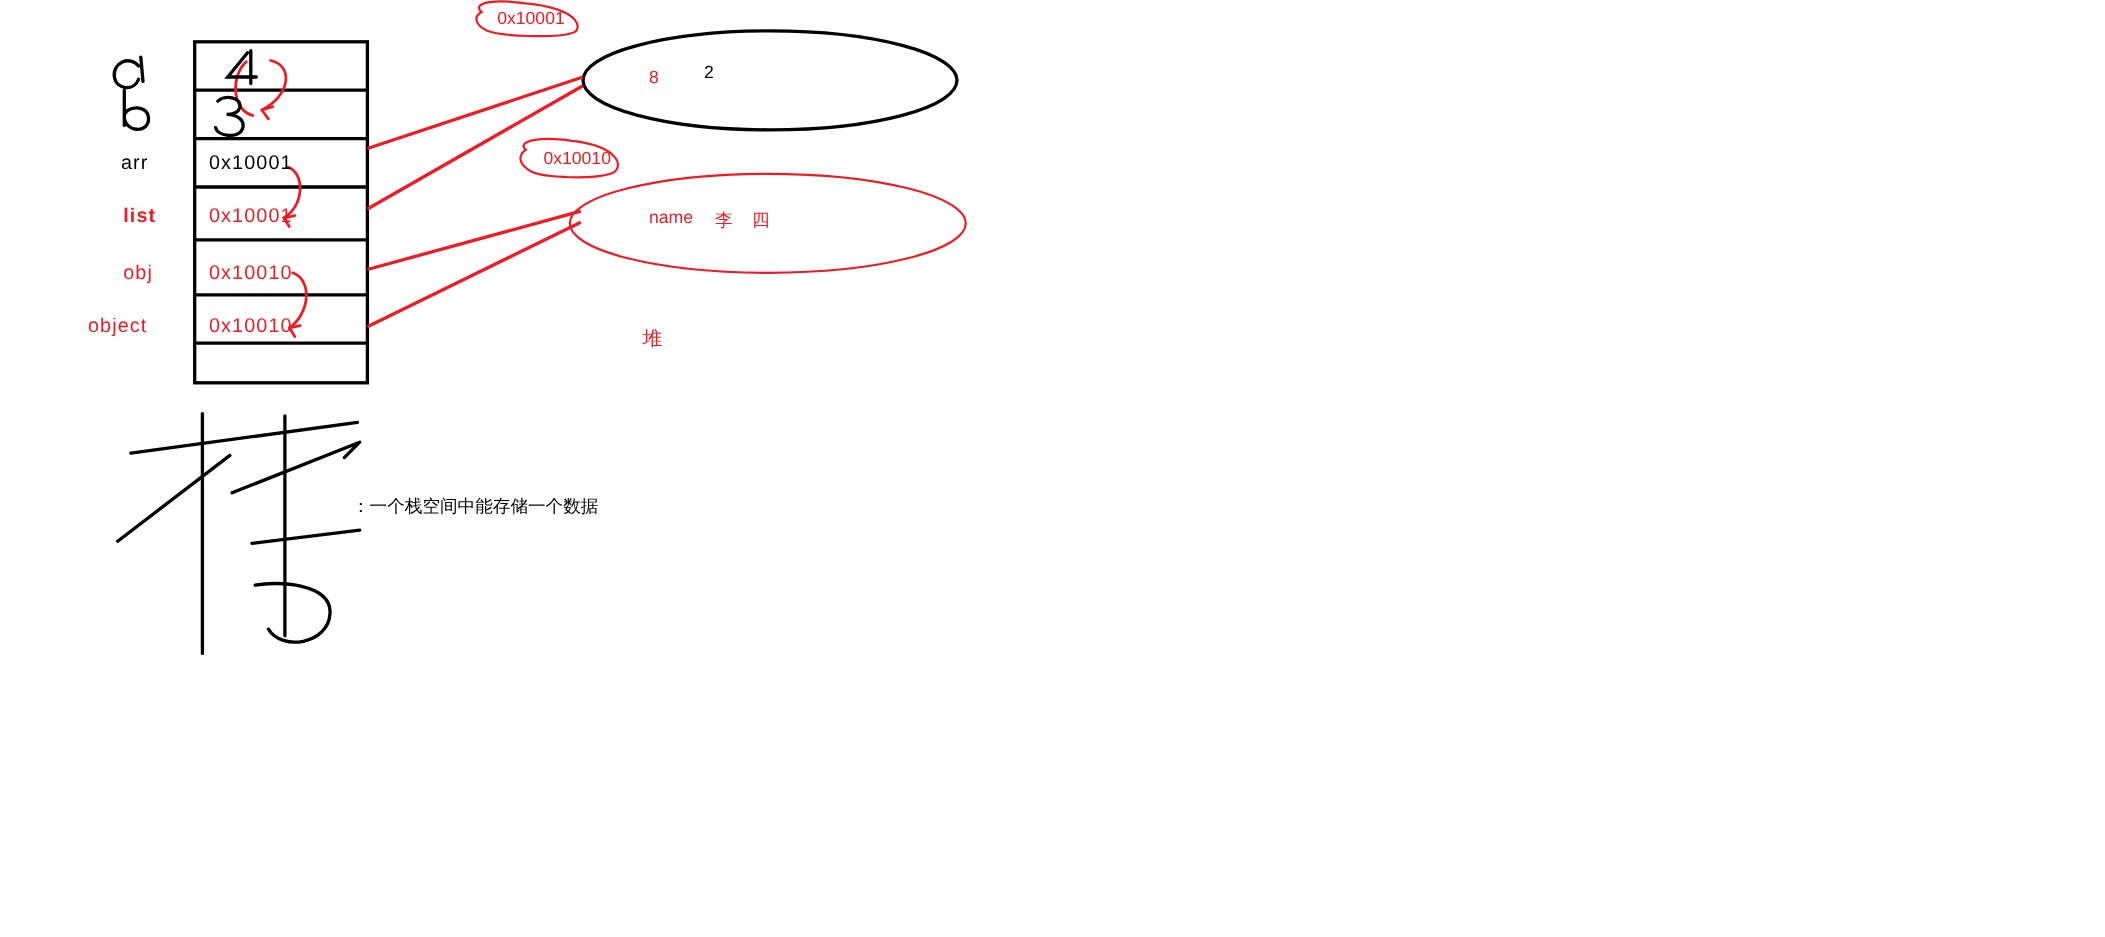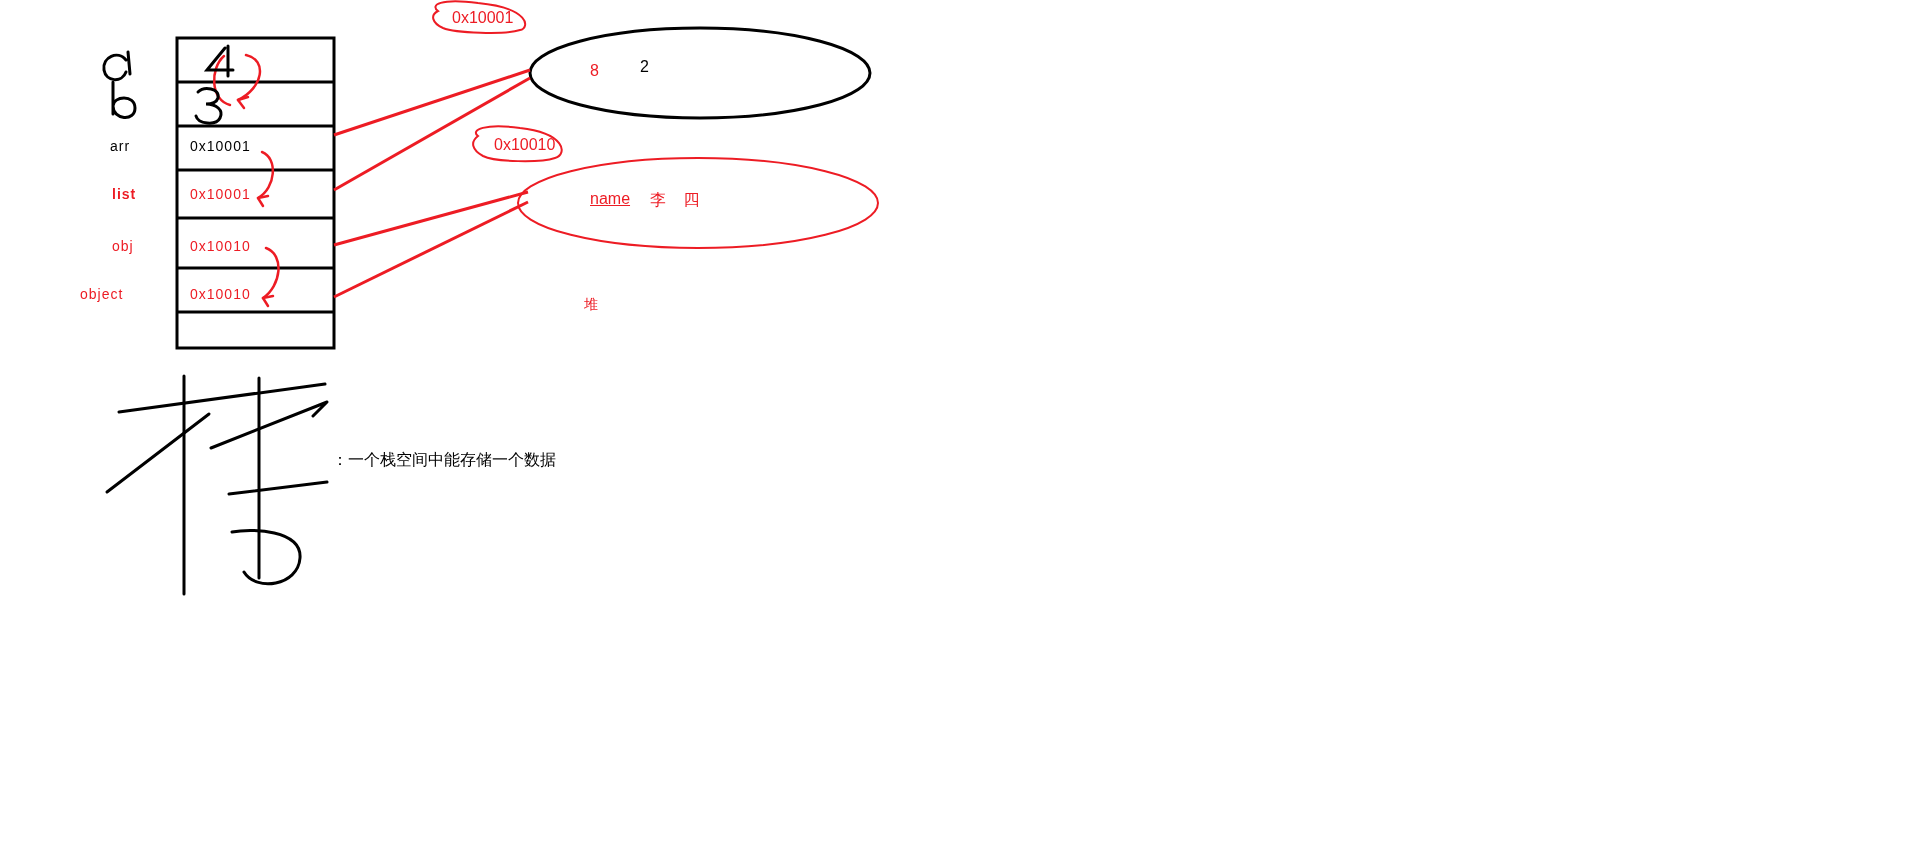--- a/index.html
+++ b/index.html
@@ -8,21 +8,21 @@
       height: 852px;
       background: #ffffff;
       position: relative;
       font-family: Arial, "Microsoft YaHei", sans-serif;
       overflow: hidden;
     }
     .abs { position: absolute; }
     .black-text { color: #000000; }
     .red-text { color: #ed1c24; }
     .label {
-      font-size: 14px;
+      font-size: 18px;
       letter-spacing: 1px;
     }
     .small-label {
       font-size: 16px;
     }
   </style>
 </head>
 <body>
 
 <svg class="abs" width="1914" height="852" viewBox="0 0 1914 852" style="left:0;top:0;">
@@ -107,18 +107,18 @@
 <div class="abs label red-text" style="left:190px;top:186px;">0x10001</div>
 <div class="abs label red-text" style="left:190px;top:238px;">0x10010</div>
 <div class="abs label red-text" style="left:190px;top:286px;">0x10010</div>
 
 <div class="abs small-label red-text" style="left:452px;top:9px;">0x10001</div>
 <div class="abs small-label red-text" style="left:494px;top:136px;">0x10010</div>
 
 <div class="abs small-label red-text" style="left:590px;top:62px;">8</div>
 <div class="abs small-label black-text" style="left:640px;top:58px;">2</div>
 
-<div class="abs small-label red-text" style="left:590px;top:190px;text-decoration:underline;">name</div>
+<div class="abs small-label red-text" style="left:590px;top:190px;">name</div>
 <div class="abs small-label red-text" style="left:650px;top:190px;letter-spacing:4px;font-family:Liberation Mono, monospace;">李 四</div>
 
 <div class="abs label red-text" style="left:584px;top:296px;">堆</div>
 
-<div class="abs small-label black-text" style="left:332px;top:450px;">：一个栈空间中能存储一个数据</div>
+<div class="abs small-label black-text" style="left:320px;top:450px;">：一个栈空间中能存储一个数据</div>
 
 </body></html>

